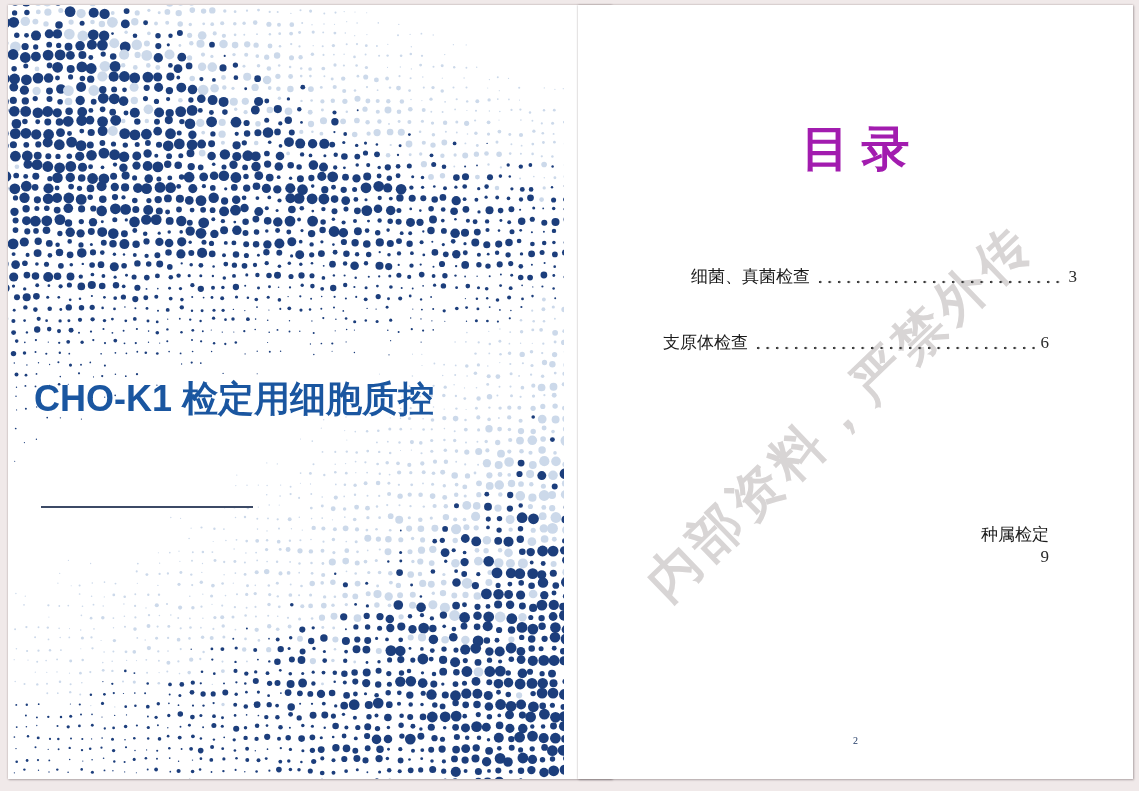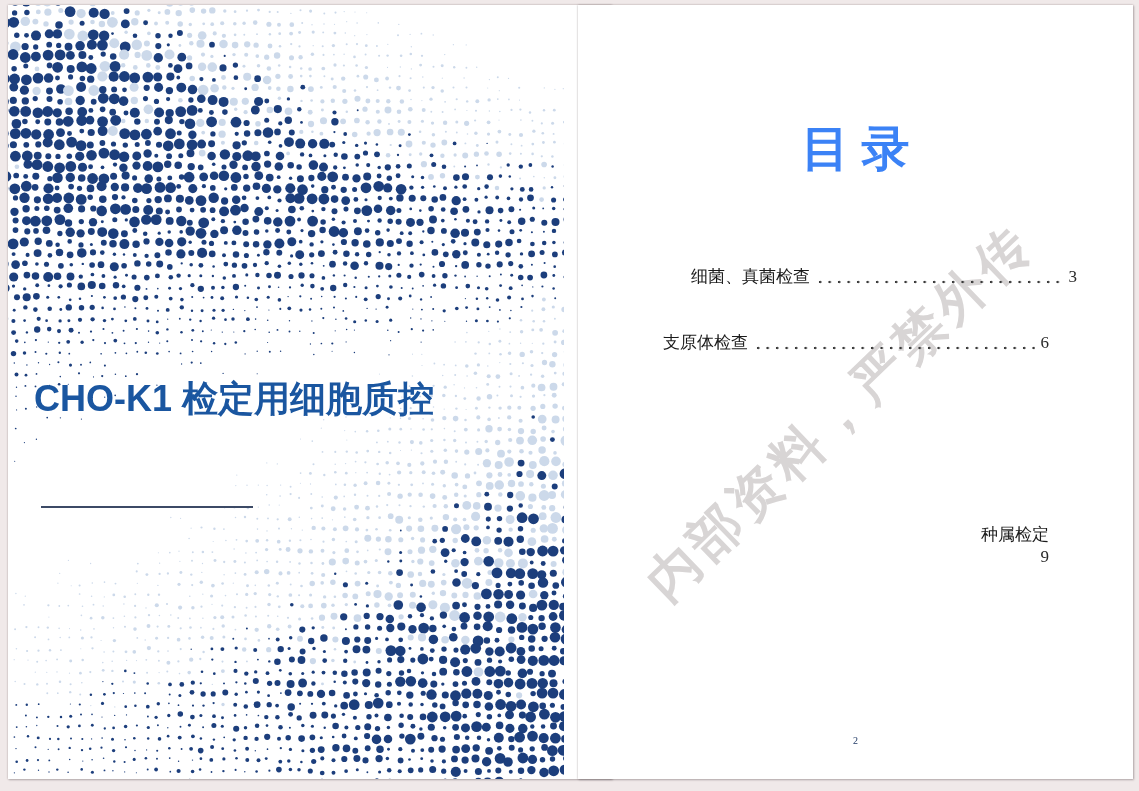--- a/index.html
+++ b/index.html
@@ -36,21 +36,21 @@
     transform:translate(-50%,-50%) rotate(-44deg);
     font-size:52px;font-weight:700;letter-spacing:5px;white-space:nowrap;
     color:var(--watermark-gray,#d8d5d5);
     font-family:"Liberation Sans",sans-serif;
     pointer-events:none;
   }
   .toc-heading{
     position:absolute;left:0;top:112px;width:100%;margin:0;
     text-align:center;font-size:48px;font-weight:700;letter-spacing:12px;
     text-indent:12px;
-    color:#3b82f6;
+    color:#a21caf;
     font-family:"Liberation Serif","DejaVu Serif",serif;
   }
   .toc-row{
     position:absolute;left:85px;width:386px;height:20px;
     display:flex;align-items:flex-end;
     font-size:17px;line-height:20px;
     color:var(--toc-text,#1a1a1a);
     font-family:"Liberation Serif","DejaVu Serif",serif;
   }
   .toc-row-1{top:262px;margin-left:28px;}

